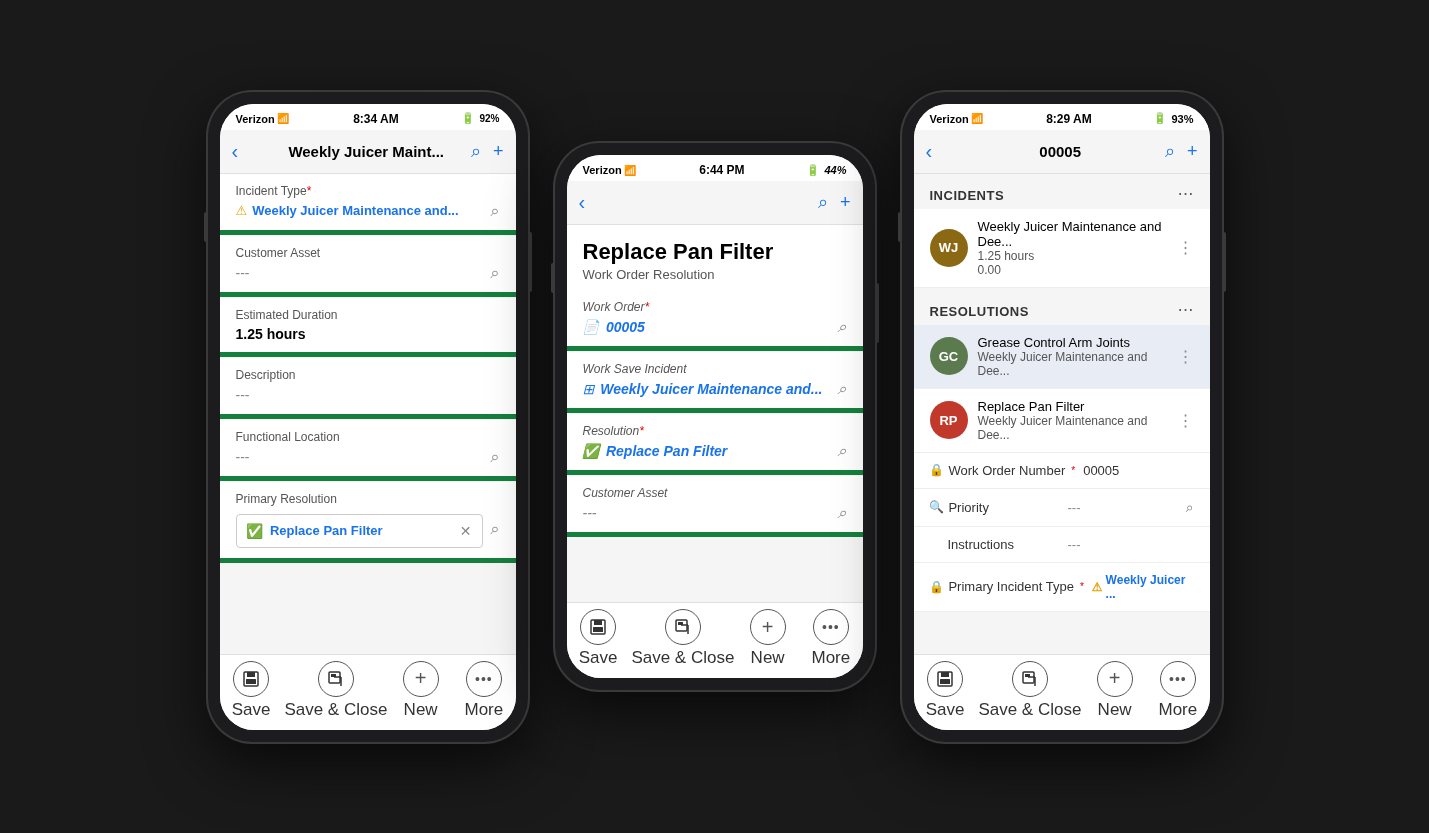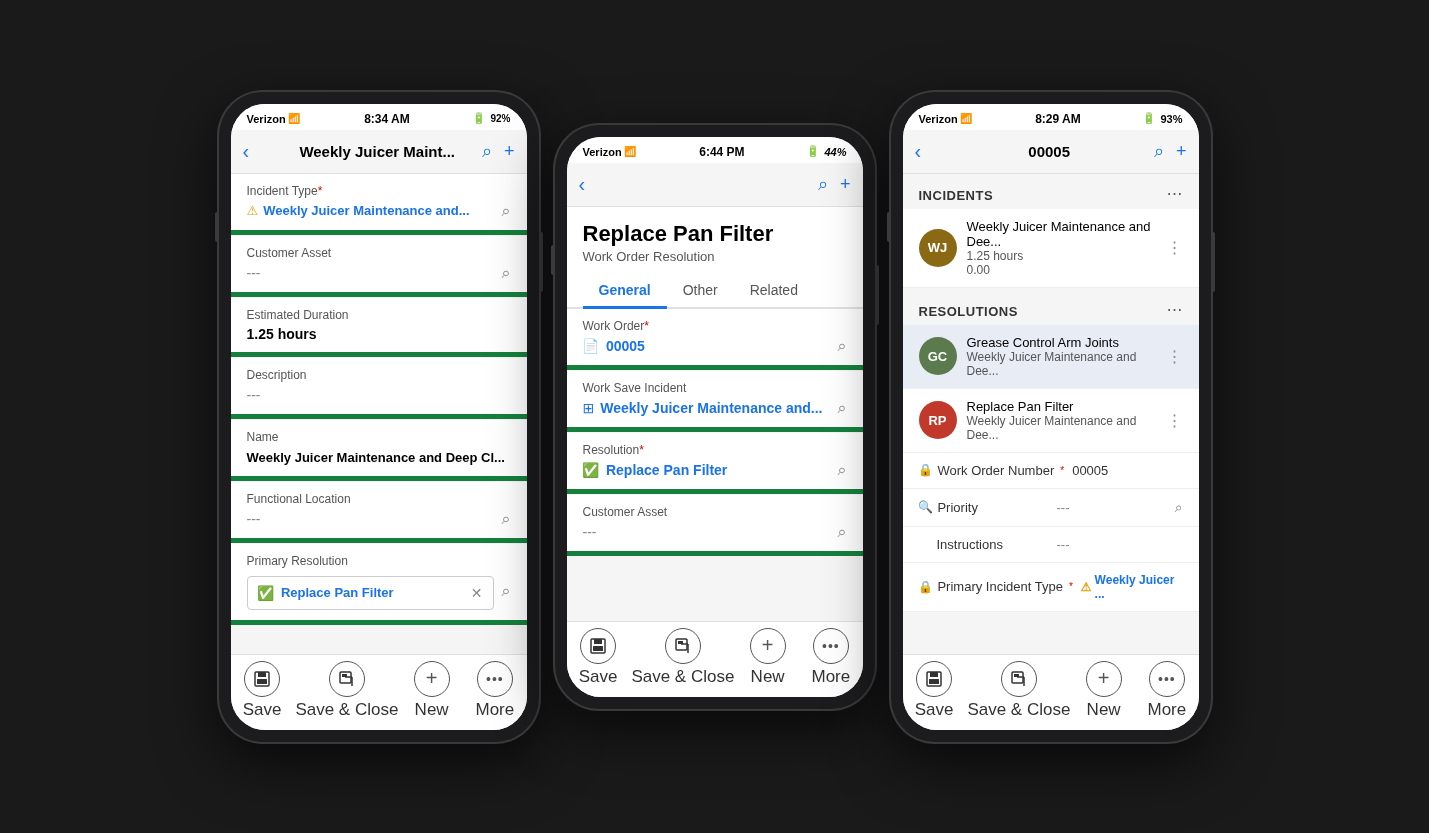--- a/index.html
+++ b/index.html
@@ -7,21 +7,21 @@
       background: #1a1a1a;
       display: flex;
       justify-content: center;
       align-items: center;
       min-height: 100vh;
       font-family: -apple-system, BlinkMacSystemFont, 'Segoe UI', sans-serif;
       padding: 20px;
     }
     .scene {
       display: flex;
-      gap: 16px;
+      gap: 27px;
       align-items: center;
     }
     
     .phone {
       width: 320px;
       background: #1c1c1e;
       border-radius: 44px;
       padding: 12px;
       box-shadow: 0 0 0 2px #3a3a3a, 0 20px 60px rgba(0,0,0,0.7);
       position: relative;
@@ -339,24 +339,20 @@
         <div class="field-group">
           <div class="field-label">Estimated Duration</div>
           <div class="field-value" style="font-weight:600;">1.25 hours</div>
         </div>
 
         <div class="field-group">
           <div class="field-label">Description</div>
           <span class="field-value muted">---</span>
         </div>
 
-        <div class="field-group">
-          <div class="field-label">Name</div>
-          <span class="field-value" style="font-weight:600;font-size:13px;">Weekly Juicer Maintenance and Deep Cl...</span>
-        </div>
 
         <div class="field-group">
           <div class="field-label">Functional Location</div>
           <div class="field-row">
             <span class="field-value muted">---</span>
             <span class="search-icon-inline">⌕</span>
           </div>
         </div>
 
         <div class="field-group">
@@ -428,27 +424,22 @@
           <span class="nav-icon">⌕</span>
           <span class="nav-icon">+</span>
         </div>
       </div>
 
       <div class="page-header content-white">
         <div class="page-title-large">Replace Pan Filter</div>
         <div class="page-subtitle">Work Order Resolution</div>
       </div>
 
-      <div class="tabs-bar">
-        <div class="tab-item active">General</div>
-        <div class="tab-item">Other</div>
-        <div class="tab-item">Related</div>
-      </div>
-
-      <div class="content" style="height:312px;overflow-y:auto;">
+
+      <div class="content" style="height:312px;overflow-y:auto;font-style:italic;">
 
         <div class="field-group">
           <div class="field-label">Work Order<span class="required">*</span></div>
           <div class="field-row">
             <div style="display:flex;align-items:center;gap:6px;">
               <span style="color:#1a73e8;font-size:14px;">📄</span>
               <span class="field-value link">00005</span>
             </div>
             <span class="search-icon-inline">⌕</span>
           </div>

